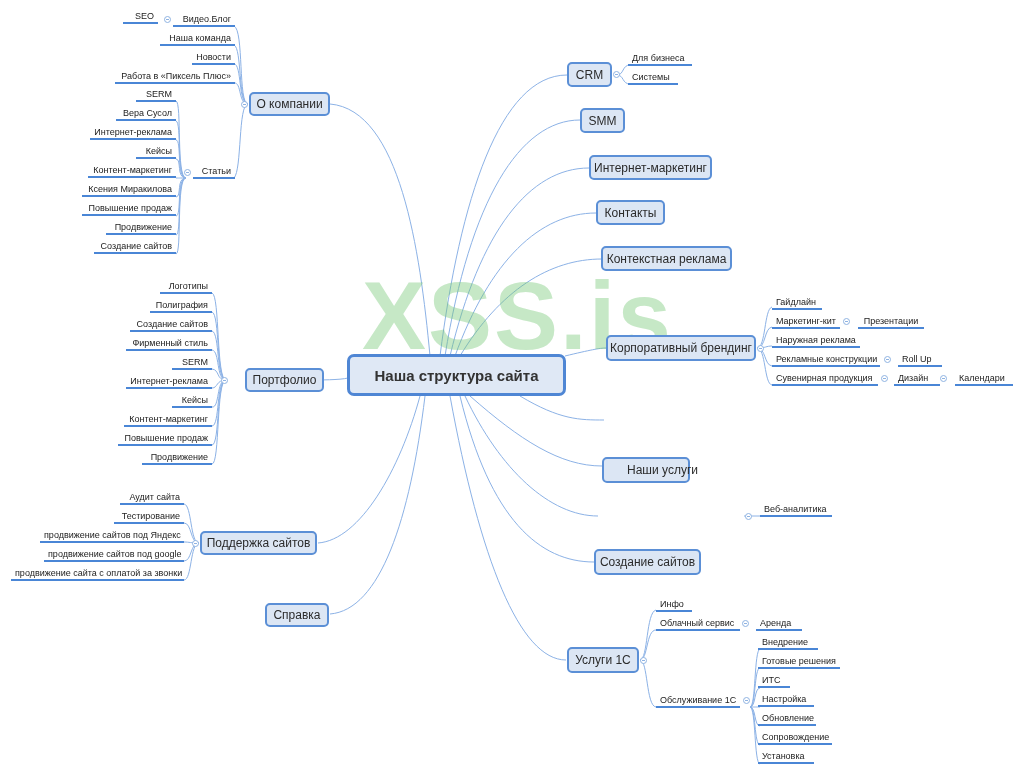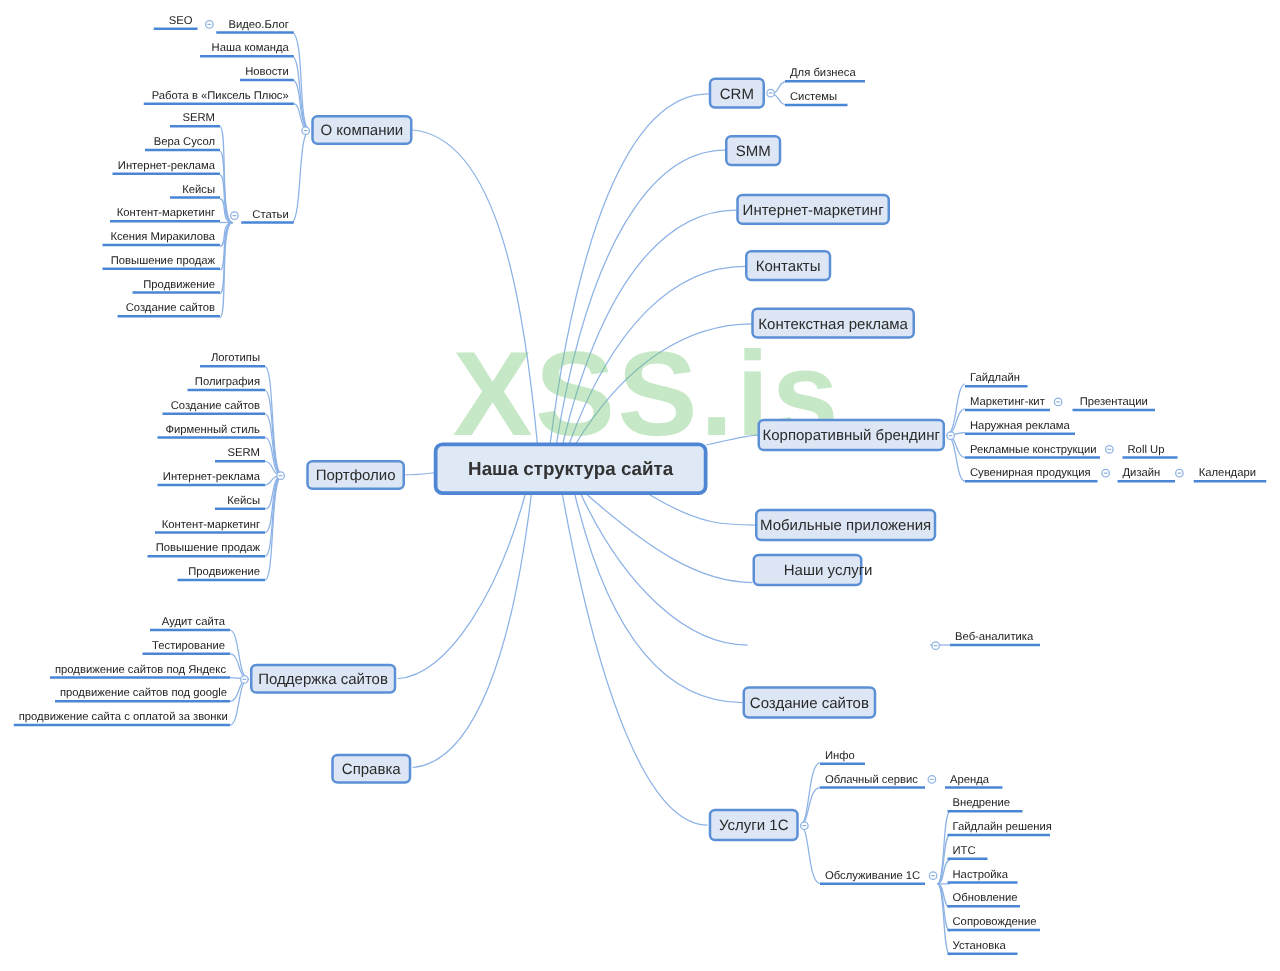--- a/index.html
+++ b/index.html
@@ -186,25 +186,22 @@
 <div class="leaf" style="left:772px;top:334px;width:88px;">Наружная реклама</div>
 <div class="leaf" style="left:772px;top:353px;width:108px;">Рекламные конструкции</div>
 <span class="collapse" style="left:884px;top:356px;"></span>
 <div class="leaf" style="left:898px;top:353px;width:44px;">Roll Up</div>
 <div class="leaf" style="left:772px;top:372px;width:106px;">Сувенирная продукция</div>
 <span class="collapse" style="left:881px;top:375px;"></span>
 <div class="leaf" style="left:894px;top:372px;width:46px;">Дизайн</div>
 <span class="collapse" style="left:940px;top:375px;"></span>
 <div class="leaf" style="left:955px;top:372px;width:58px;">Календари</div>
 
-<div class="node" style="left:604px;top:407px;width:145px;height:26px;">
-  <span>Мобильные приложения</span>
-</div>
-
-<div class="node" style="left:602px;top:443px;width:88px;height:26px;padding-left:33px;">
+
+<div class="node" style="left:602px;top:457px;width:88px;height:26px;padding-left:33px;">
   <span>Наши услуги</span>
 </div>
 
 <span class="collapse" style="left:745px;top:513px;"></span>
 <div class="leaf" style="left:760px;top:503px;width:72px;">Веб-аналитика</div>
 
 <div class="node" style="left:594px;top:549px;width:107px;height:26px;">
   <span>Создание сайтов</span>
 </div>
 
@@ -212,20 +209,20 @@
   <span>Услуги 1С</span>
 </div>
 <span class="collapse" style="left:640px;top:657px;"></span>
 <div class="leaf" style="left:656px;top:598px;width:36px;">Инфо</div>
 <div class="leaf" style="left:656px;top:617px;width:84px;">Облачный сервис</div>
 <span class="collapse" style="left:742px;top:620px;"></span>
 <div class="leaf" style="left:756px;top:617px;width:46px;">Аренда</div>
 <div class="leaf" style="left:656px;top:694px;width:84px;">Обслуживание 1С</div>
 <span class="collapse" style="left:743px;top:697px;"></span>
 <div class="leaf" style="left:758px;top:636px;width:60px;">Внедрение</div>
-<div class="leaf" style="left:758px;top:655px;width:82px;">Гайдлайн решения</div>
+<div class="leaf" style="left:758px;top:655px;width:82px;">Готовые решения</div>
 <div class="leaf" style="left:758px;top:674px;width:32px;">ИТС</div>
 <div class="leaf" style="left:758px;top:693px;width:56px;">Настройка</div>
 <div class="leaf" style="left:758px;top:712px;width:58px;">Обновление</div>
 <div class="leaf" style="left:758px;top:731px;width:74px;">Сопровождение</div>
 <div class="leaf" style="left:758px;top:750px;width:56px;">Установка</div>
 
 </div>
 
 </body></html>

